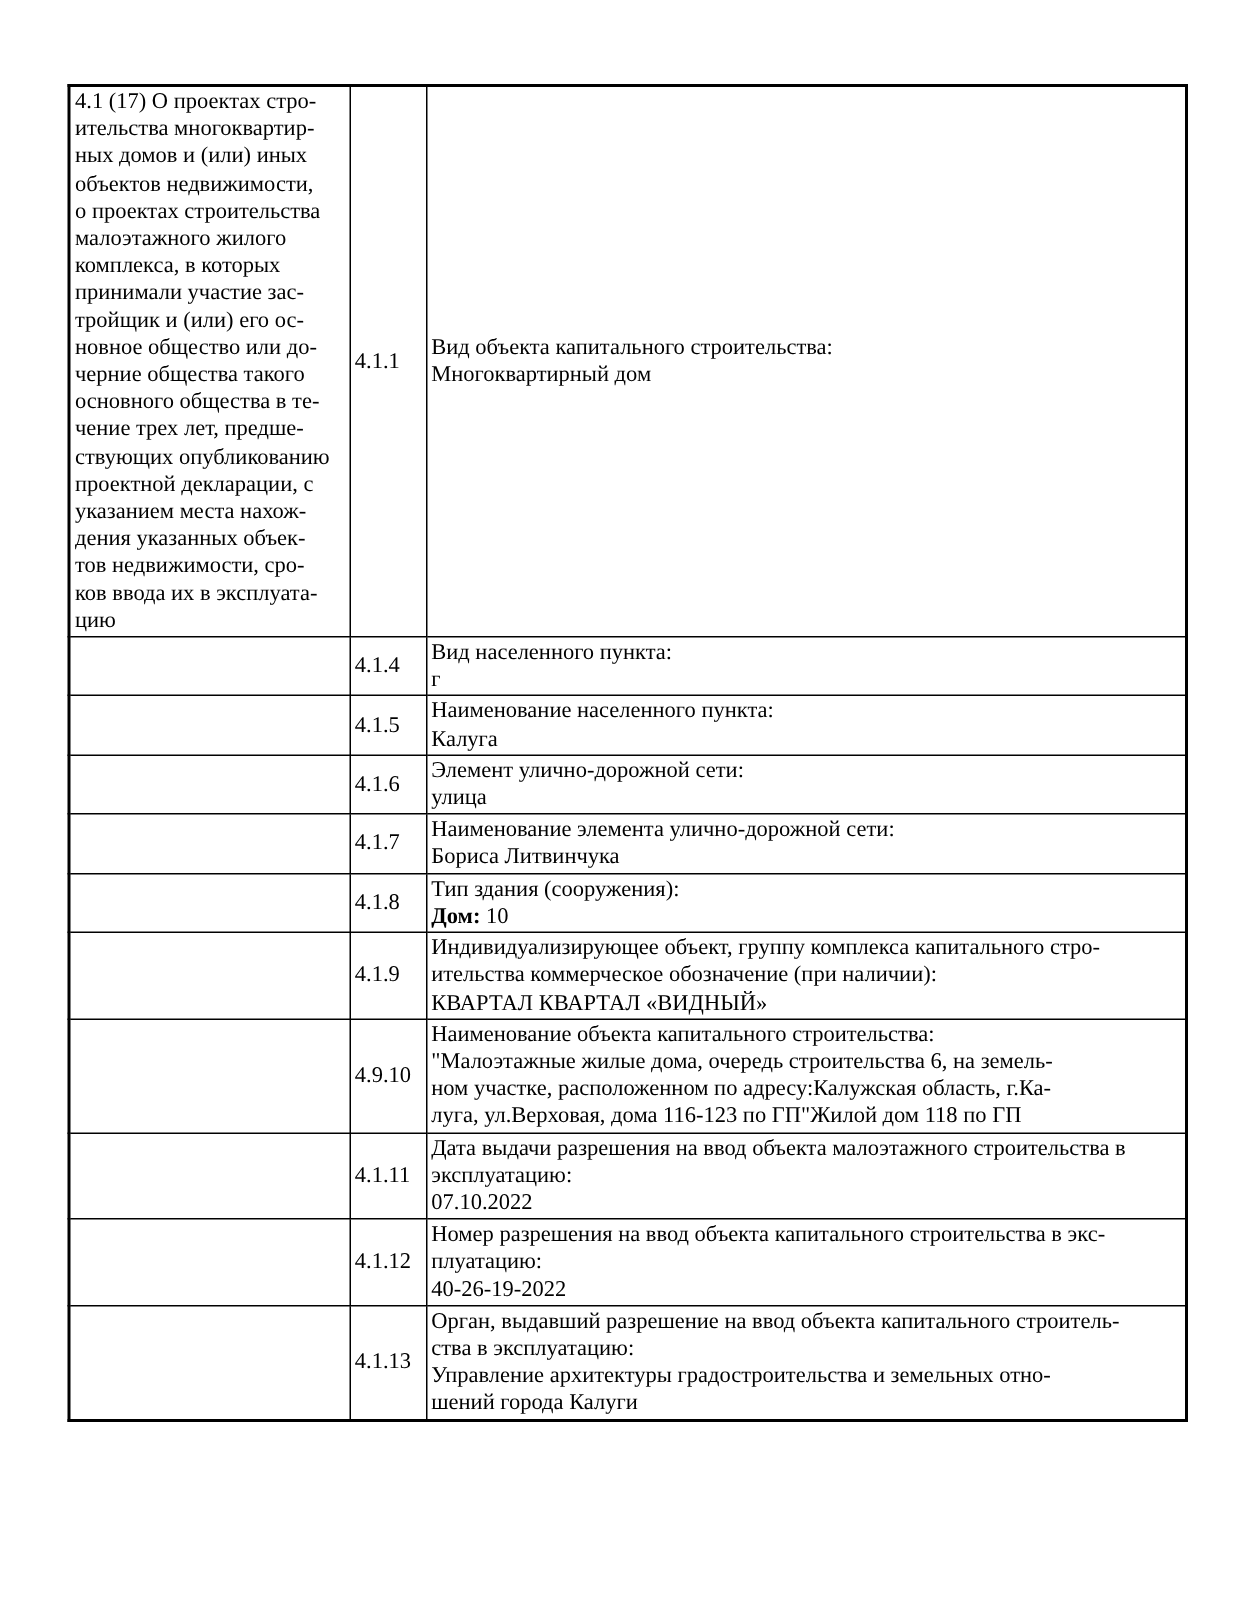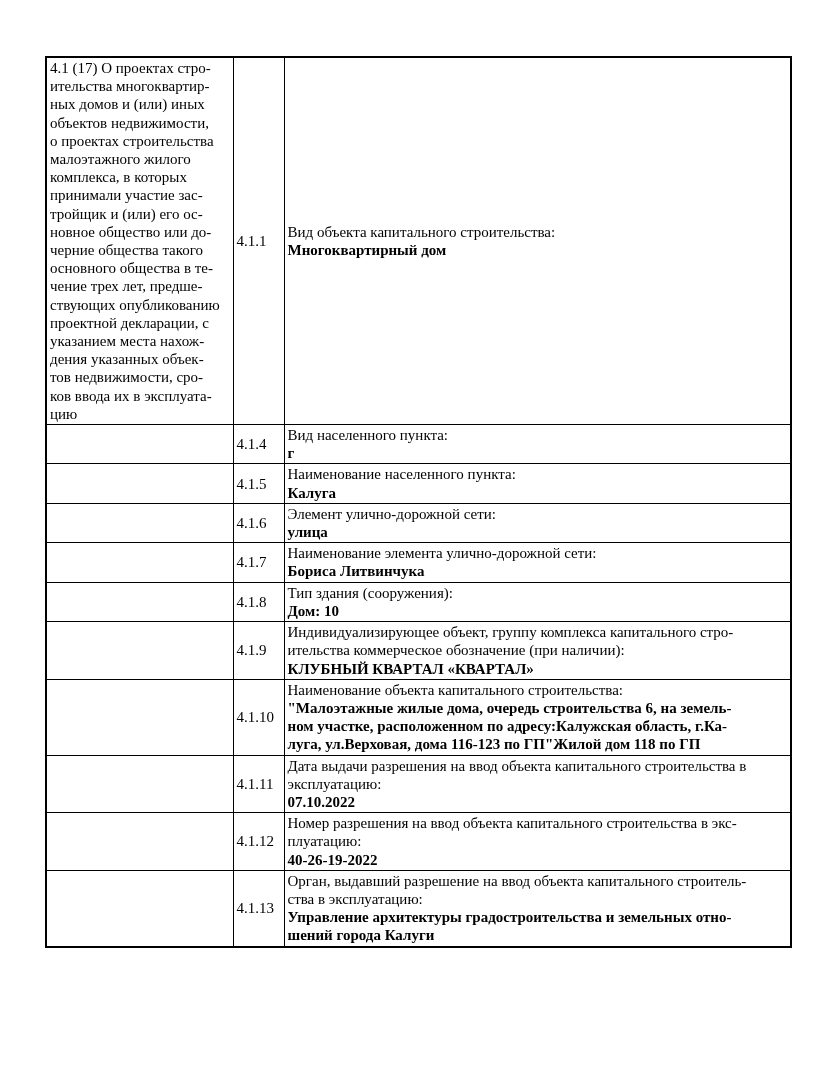--- a/index.html
+++ b/index.html
@@ -30,21 +30,21 @@
     overflow: hidden;
   }
   td.col-note {
     vertical-align: top;
     white-space: pre-line;
   }
   td.col-code { }
   td.col-content { }
   .row-label { white-space: pre-line; }
   .value-line { white-space: pre-line; }
-  .row-value { font-weight: bold; white-space: pre-line; }
+  .row-value { font-weight: normal; white-space: pre-line; }
   .row-value-prefix { font-weight: bold; }
 </style>
 </head>
 <body>
 
 <div class="page">
   <table class="decl">
     <colgroup>
       <col style="width:187px">
       <col style="width:51px">
@@ -126,40 +126,40 @@
           <div class="value-line"><span class="row-value-prefix">Дом: </span><span class="row-value">10</span></div>
         </td>
       </tr>
 
       <tr>
         <td class="col-note"></td>
         <td class="col-code">4.1.9</td>
         <td class="col-content">
           <div class="row-label">Индивидуализирующее объект, группу комплекса капитального стро-
 ительства коммерческое обозначение (при наличии):</div>
-          <div class="value-line"><span class="row-value-prefix"></span><span class="row-value">КЛУБНЫЙ КВАРТАЛ «КВАРТАЛ»</span></div>
+          <div class="value-line"><span class="row-value-prefix"></span><span class="row-value">КВАРТАЛ КВАРТАЛ «ВИДНЫЙ»</span></div>
         </td>
       </tr>
 
       <tr>
         <td class="col-note"></td>
-        <td class="col-code">4.1.10</td>
+        <td class="col-code">4.9.10</td>
         <td class="col-content">
           <div class="row-label">Наименование объекта капитального строительства:</div>
           <div class="value-line"><span class="row-value-prefix"></span><span class="row-value">"Малоэтажные жилые дома, очередь строительства 6, на земель-
 ном участке, расположенном по адресу:Калужская область, г.Ка-
 луга, ул.Верховая, дома 116-123 по ГП"Жилой дом 118 по ГП</span></div>
         </td>
       </tr>
 
       <tr>
         <td class="col-note"></td>
         <td class="col-code">4.1.11</td>
         <td class="col-content">
-          <div class="row-label">Дата выдачи разрешения на ввод объекта капитального строительства в
+          <div class="row-label">Дата выдачи разрешения на ввод объекта малоэтажного строительства в
 эксплуатацию:</div>
           <div class="value-line"><span class="row-value-prefix"></span><span class="row-value">07.10.2022</span></div>
         </td>
       </tr>
 
       <tr>
         <td class="col-note"></td>
         <td class="col-code">4.1.12</td>
         <td class="col-content">
           <div class="row-label">Номер разрешения на ввод объекта капитального строительства в экс-

